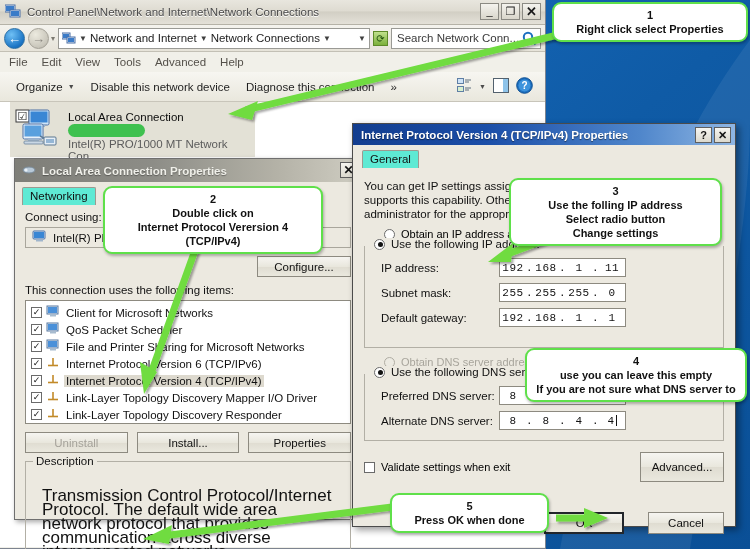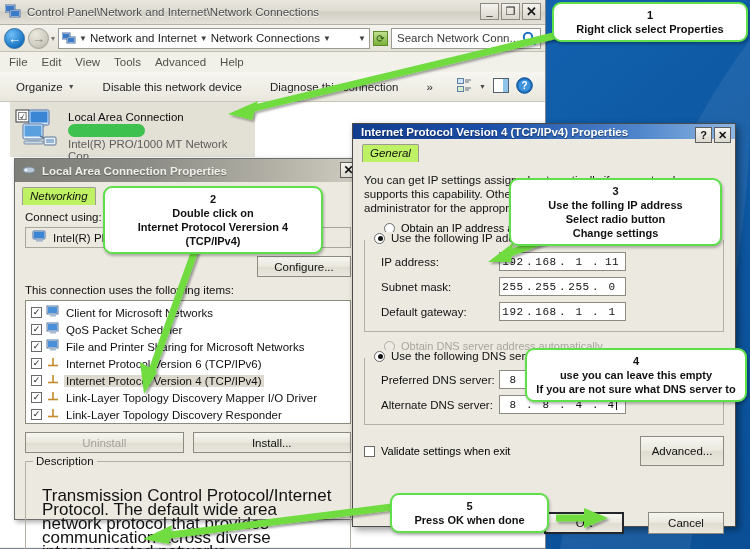--- a/index.html
+++ b/index.html
@@ -93,21 +93,21 @@
   }
 
   .exp-menubar {
     height: 20px; display: flex; align-items: center;
     padding-left: 9px; gap: 14px;
     font-size: 11.5px; color: #54504a;
     background: #f1f0e9;
   }
   .exp-toolbar {
     height: 30px; display: flex; align-items: center;
-    padding: 0 8px; gap: 12px;
+    padding: 0 8px; gap: 0;
     background: linear-gradient(to bottom,#f7f6f1,#e9e7dd);
     border-bottom: 1px solid #c8c5ba;
     font-size: 11.5px; color: #1f1f1f;
   }
   .tb-item { padding: 0 8px; display:flex; align-items:center; gap:5px; height:22px; }
   .tb-caret { font-size: 7px; color:#4b4b4b; }
   .tb-right { margin-left:auto; display:flex; align-items:center; gap:7px; padding-right:4px;}
   .exp-body { background:#fff; height: calc(100% - 103px); position: relative; }
 
   .lac-tile {
@@ -146,24 +146,23 @@
     width: 17px; height: 16px;
     background: linear-gradient(to bottom,#f6f5f0,#dcd9ce);
     border: 1px solid #5f5f5f;
     display:flex; align-items:center; justify-content:center;
     font-size: 12px; font-weight: bold; color: #141414;
   }
   .tabstrip { padding: 5px 0 0 7px; height: 21px; }
   .tab {
     display: inline-block; padding: 2px 7px 3px 7px;
     font-size: 11.5px; color: #111;
-    background: #bef264;
+    background: #5eead4;
     border: 1px solid #9d9a90; border-bottom: none;
     border-radius: 2px 2px 0 0;
-    font-style: italic;
   }
   .panel-inner { padding: 8px 10px; }
   .lbl { font-size: 11.5px; color: #111; }
   .adapter-box {
     margin-top: 4px; height: 21px;
     background: #ece9e0;
     border: 1px solid #a9a69c;
     display: flex; align-items: center; gap: 6px; padding-left: 6px;
     font-size: 11.5px; color: #111;
   }
@@ -205,21 +204,21 @@
   .desc-text { font-size: 17px; color:#111; line-height: 14px; padding-left:6px;margin-top:18px;}
 
   
   #ipv4 {
     position: absolute; left: 352px; top: 123px; width: 384px; height: 404px;
     background: #ece9e0;
     border: 1px solid #4b4b4b;
     box-shadow: 3px 3px 7px rgba(0,0,0,.4);
   }
   .dlg-title-blue {
-    height: 15px;
+    height: 21px;
     background: linear-gradient(to right,#123d8f 0%,#1b4ea8 35%,#4f86cb 75%,#8fb6e3 100%);
     display:flex; align-items:center; padding-left:8px; position:relative;
   }
   .dlg-title-blue .t {
     font-size: 11.5px; font-weight:bold; color:#fff;
     text-shadow: 0 1px 1px rgba(0,0,0,.5);
   }
   .blue-btns { position:absolute; right:4px; top:3px; display:flex; gap:2px;}
   .blue-btn {
     width:17px; height:16px;
@@ -511,20 +510,21 @@
               <line x1="7" y1="2" x2="7" y2="9" stroke="#c28a28" stroke-width="1.6"></line>
               <line x1="2" y1="9.5" x2="12" y2="9.5" stroke="#c28a28" stroke-width="1.6"></line>
             </svg></span>
         <span class="itxt">Link-Layer Topology Discovery Responder</span>
       </div>
     </div>
 
     <div class="btn3row">
       <div class="btn disabled">Uninstall</div>
       <div class="btn">Install...</div>
+      <div class="btn">Properties</div>
     </div>
 
     <div class="groupbox">
       <span class="gtitle">Description</span>
       <div class="desc-text">Transmission Control Protocol/Internet Protocol. The default wide area network protocol that provides communication across diverse interconnected networks.</div>
     </div>
   </div>
 </div>
 
 <div id="ipv4">
@@ -573,21 +573,21 @@
           <span class="oct">255</span>
             <span class="dot">.</span>
           <span class="oct">255</span>
             <span class="dot">.</span>
           <span class="oct">255</span>
             <span class="dot">.</span>
           <span class="oct">0</span>
         </span>
       </div>
 
-      <div class="frow" style="margin-bottom:2px">
+      <div class="frow" style="margin-bottom:12px">
         <span class="flabel">Default gateway:</span>
         <span class="ipfield">
           <span class="oct">192</span>
             <span class="dot">.</span>
           <span class="oct">168</span>
             <span class="dot">.</span>
           <span class="oct">1</span>
             <span class="dot">.</span>
           <span class="oct">1</span>
         </span>

